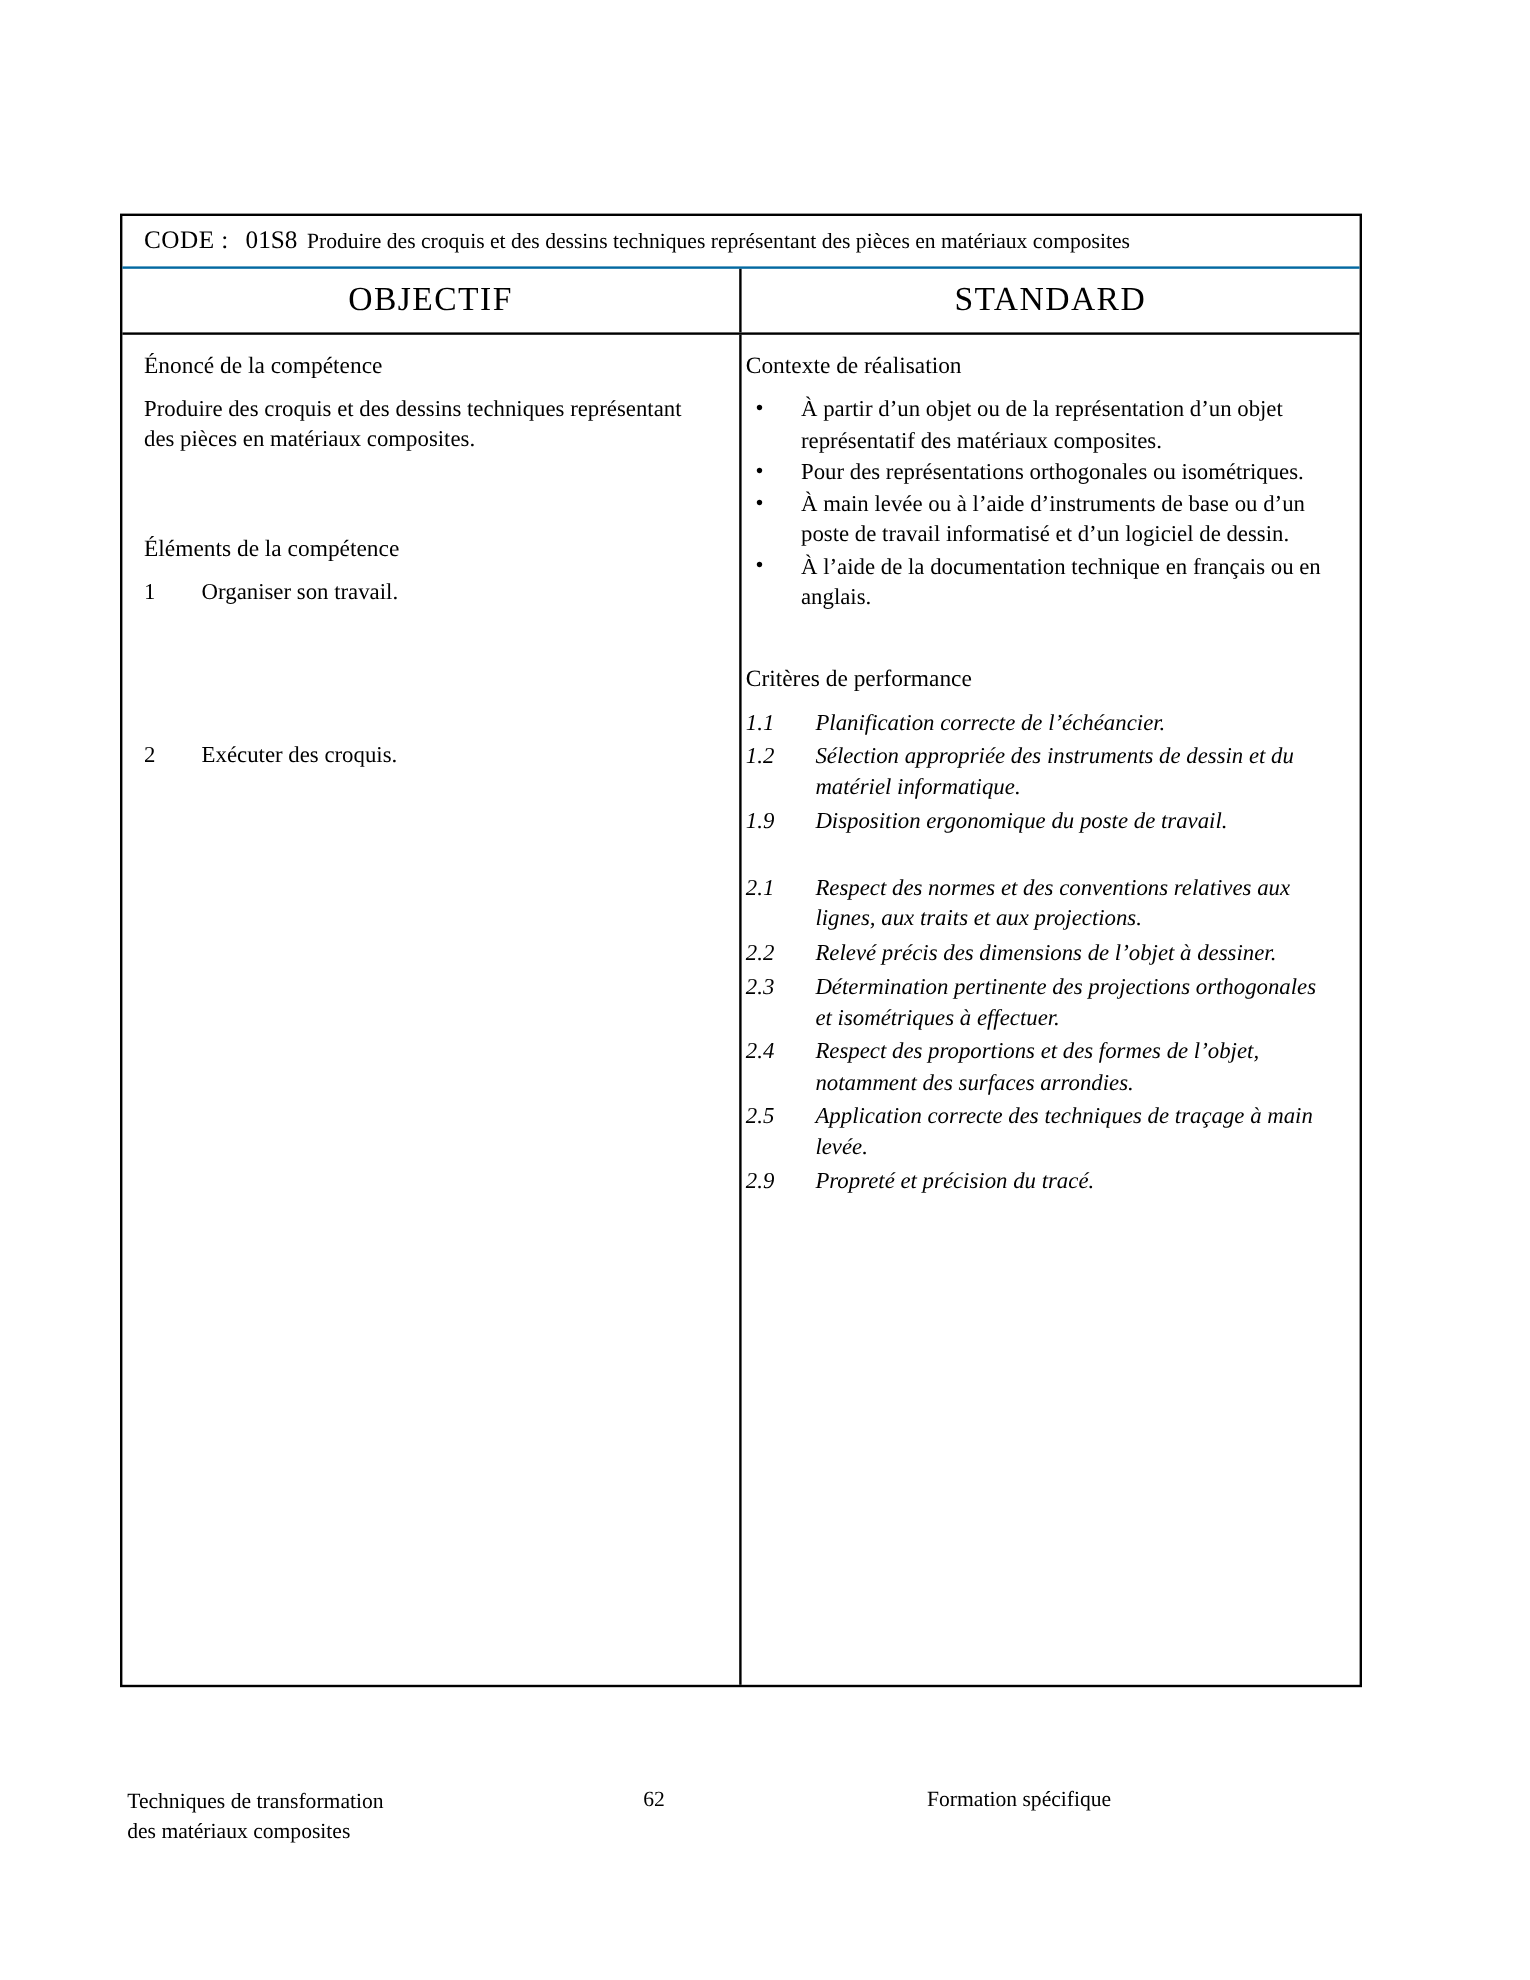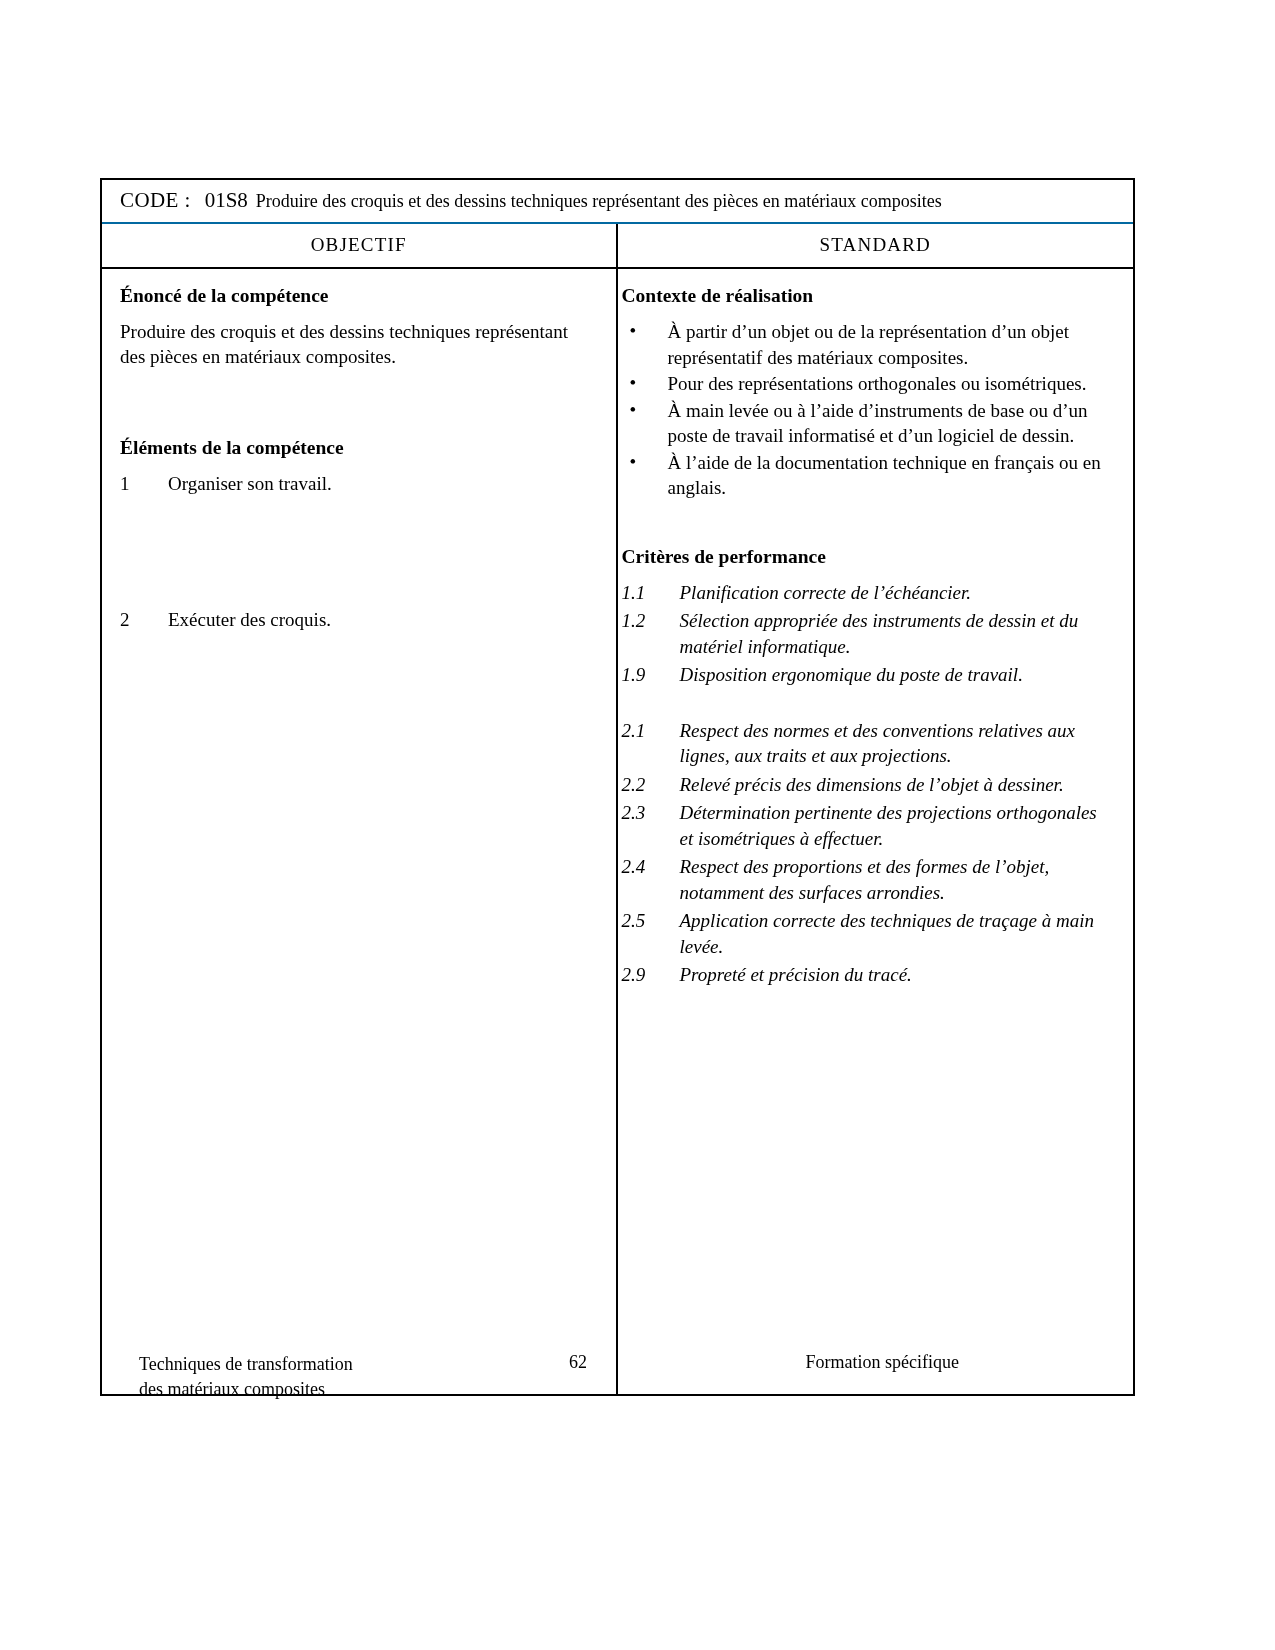--- a/index.html
+++ b/index.html
@@ -47,21 +47,21 @@
     font-size: 18px;
     margin-left: 8px;
   }
   .head-row {
     display: flex;
     border-bottom: 2px solid #000;
   }
   .head-cell {
     flex: 0 0 50%;
     text-align: center;
-    font-size: 19px;
+    font-size: 28px;
     letter-spacing: 1.2px;
     padding: 10px 0 11px 0;
     box-sizing: border-box;
   }
   .head-cell.left {
     border-right: 2px solid #000;
   }
   .body-row {
     display: flex;
     min-height: 1125px;
@@ -72,21 +72,21 @@
   }
   .col.left {
     flex: 0 0 50%;
     border-right: 2px solid #000;
   }
   .col.right {
     flex: 0 0 50%;
     padding-left: 4px;
   }
   .section-title {
-    font-weight: bold;
+    font-weight: normal;
     font-size: 19.5px;
     margin: 2px 0 12px 0;
   }
   .para {
     font-size: 19px;
     line-height: 25px;
     margin: 0 0 6px 0;
   }
   .bullets {
     margin: 0;
@@ -145,24 +145,23 @@
     left: 0;
     top: 0;
     font-size: 19px;
   }
   .crit-group {
     margin-bottom: 30px;
   }
   .footer {
     position: absolute;
     left: 0;
-    top: 1352px;
+    top: 1489px;
     width: 1066px;
     height: 70px;
-    margin-left: 33px;
   }
   .footer-left {
     position: absolute;
     left: 106px;
     top: 0;
     font-size: 18px;
     line-height: 25px;
   }
   .footer-center {
     position: absolute;

